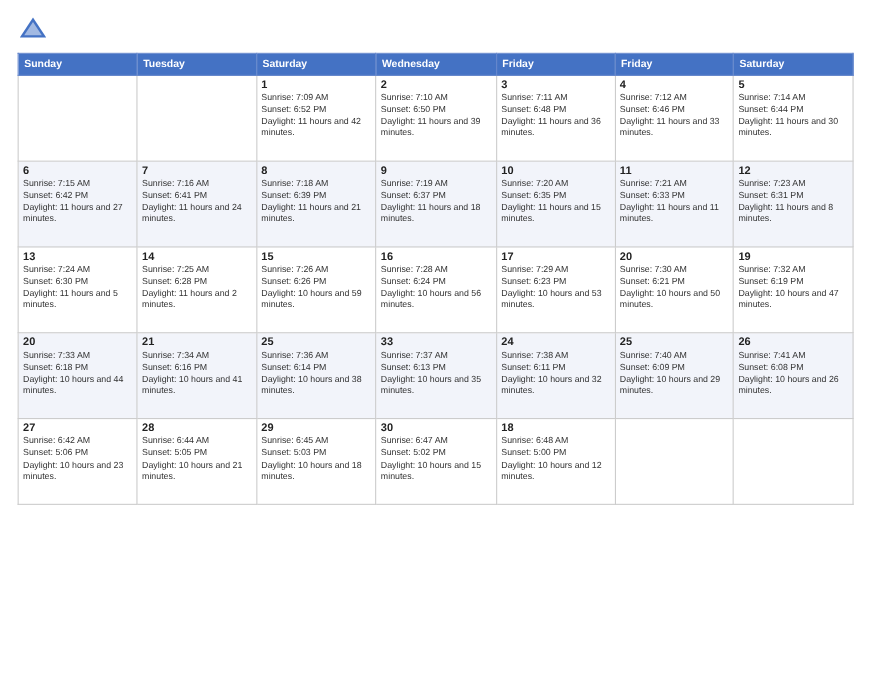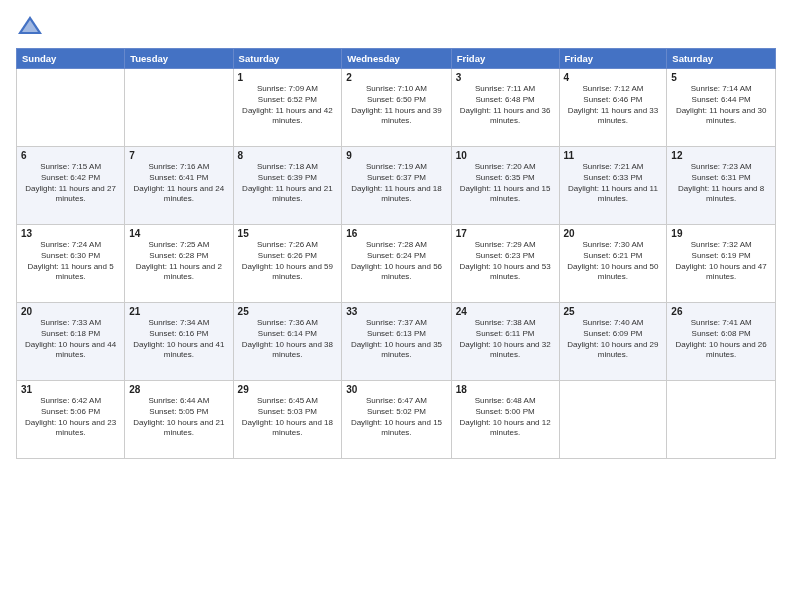--- a/index.html
+++ b/index.html
@@ -88,21 +88,20 @@
       font-size: 10px;
       font-weight: bold;
       color: #222;
       display: block;
       margin-bottom: 1px;
     }
     .day-info {
       color: #333;
       font-size: 8px;
       line-height: 1.35;
-      text-align: center;
     }
     .empty-cell {
       background: #fff !important;
     }
   </style>
 </head>
 <body>
 
 <div class="page">
   <div class="header">
@@ -244,21 +243,21 @@
             <span class="day-num">25</span>
             <div class="day-info">Sunrise: 7:40 AM<br>Sunset: 6:09 PM<br>Daylight: 10 hours and 29 minutes.</div>
           </td>
           <td>
             <span class="day-num">26</span>
             <div class="day-info">Sunrise: 7:41 AM<br>Sunset: 6:08 PM<br>Daylight: 10 hours and 26 minutes.</div>
           </td>
         </tr>
         <tr>
           <td>
-            <span class="day-num">31</span>
+            <span class="day-num">27</span>
             <div class="day-info">Sunrise: 6:42 AM<br>Sunset: 5:06 PM<br>Daylight: 10 hours and 23 minutes.</div>
           </td>
           <td>
             <span class="day-num">28</span>
             <div class="day-info">Sunrise: 6:44 AM<br>Sunset: 5:05 PM<br>Daylight: 10 hours and 21 minutes.</div>
           </td>
           <td>
             <span class="day-num">29</span>
             <div class="day-info">Sunrise: 6:45 AM<br>Sunset: 5:03 PM<br>Daylight: 10 hours and 18 minutes.</div>
           </td>

